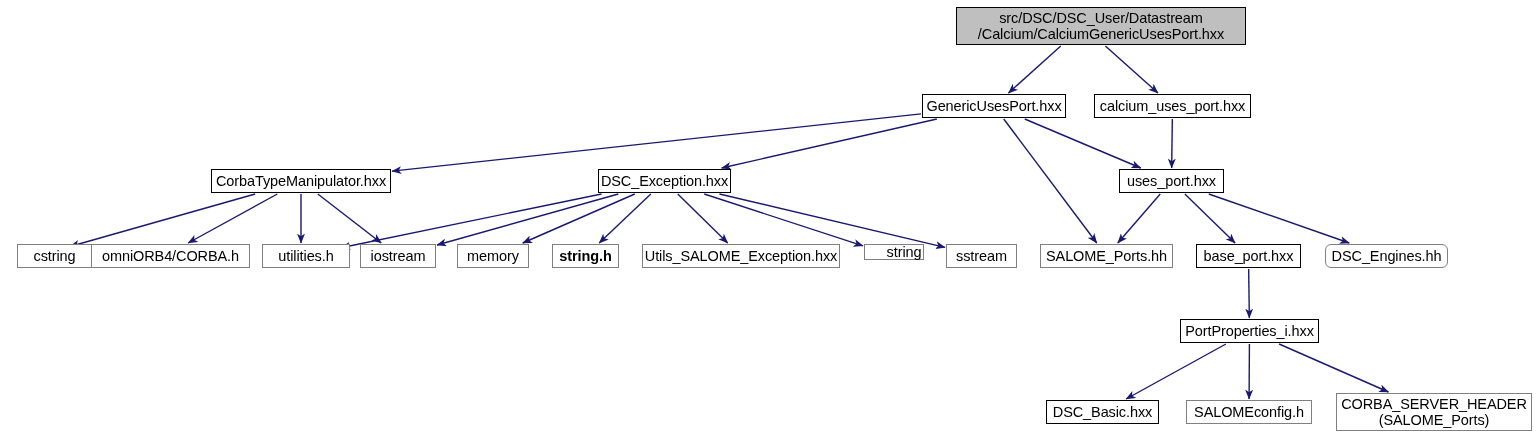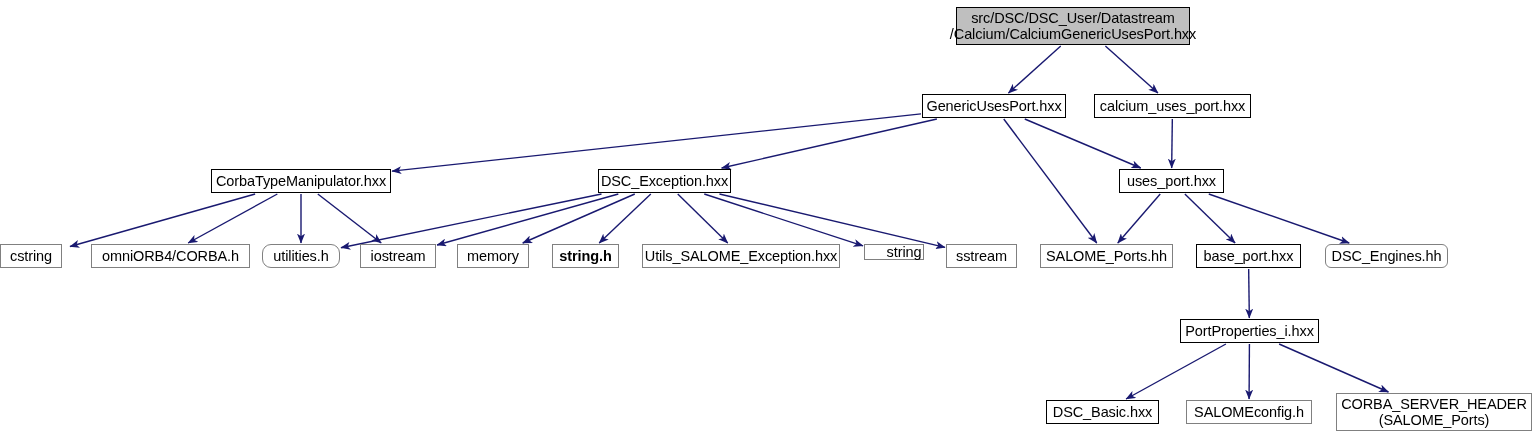--- a/index.html
+++ b/index.html
@@ -81,30 +81,30 @@
         <line x1="1160.23" y1="194.00" x2="1117.77" y2="243.00" stroke="#191970" stroke-width="1.4" marker-end="url(#arrowhead)"></line>
         <line x1="1184.85" y1="194.00" x2="1235.15" y2="243.00" stroke="#191970" stroke-width="1.4" marker-end="url(#arrowhead)"></line>
         <line x1="1208.77" y1="194.00" x2="1349.23" y2="243.00" stroke="#191970" stroke-width="1.4" marker-end="url(#arrowhead)"></line>
         <line x1="1248.67" y1="269.00" x2="1249.33" y2="318.00" stroke="#191970" stroke-width="1.4" marker-end="url(#arrowhead)"></line>
         <line x1="1225.91" y1="344.00" x2="1126.09" y2="399.00" stroke="#191970" stroke-width="1.4" marker-end="url(#arrowhead)"></line>
         <line x1="1249.42" y1="344.00" x2="1249.08" y2="399.00" stroke="#191970" stroke-width="1.4" marker-end="url(#arrowhead)"></line>
         <line x1="1279.11" y1="344.00" x2="1388.44" y2="392.00" stroke="#191970" stroke-width="1.4" marker-end="url(#arrowhead)"></line>
       </g>
   </svg>
   <div id="nodes-layer">
-      <div class="graph-node root" style="left: 956px; top: 7px; width: 234px; height: 38px;"><span class="node-label">src/DSC/DSC_User/Datastream
+      <div class="graph-node root" style="left: 956px; top: 7px; width: 290px; height: 38px;"><span class="node-label">src/DSC/DSC_User/Datastream
 /Calcium/CalciumGenericUsesPort.hxx</span></div>
       <div class="graph-node clickable" style="left: 922px; top: 94px; width: 144px; height: 24px;"><span class="node-label">GenericUsesPort.hxx</span></div>
       <div class="graph-node clickable" style="left: 1094px; top: 94px; width: 157px; height: 24px;"><span class="node-label">calcium_uses_port.hxx</span></div>
       <div class="graph-node clickable" style="left: 211px; top: 169px; width: 180px; height: 24px;"><span class="node-label">CorbaTypeManipulator.hxx</span></div>
       <div class="graph-node clickable" style="left: 598px; top: 169px; width: 133px; height: 24px;"><span class="node-label">DSC_Exception.hxx</span></div>
       <div class="graph-node clickable" style="left: 1119px; top: 169px; width: 105px; height: 24px;"><span class="node-label">uses_port.hxx</span></div>
-      <div class="graph-node" style="left: 0; top: 244px; width: 62px; height: 24px;"><span class="node-label">cstring</span></div>
+      <div class="graph-node" style="left: 17px; top: 244px; width: 75px; height: 24px;"><span class="node-label">cstring</span></div>
       <div class="graph-node" style="left: 91px; top: 244px; width: 159px; height: 24px;"><span class="node-label">omniORB4/CORBA.h</span></div>
-      <div class="graph-node" style="left: 262px; top: 244px; width: 78px; height: 24px; border-radius: 9px;"><span class="node-label">utilities.h</span></div>
+      <div class="graph-node" style="left: 262px; top: 244px; width: 88px; height: 24px;"><span class="node-label">utilities.h</span></div>
       <div class="graph-node" style="left: 360px; top: 244px; width: 76px; height: 24px;"><span class="node-label">iostream</span></div>
       <div class="graph-node" style="left: 457px; top: 244px; width: 72px; height: 24px;"><span class="node-label">memory</span></div>
       <div class="graph-node" style="left: 552px; top: 244px; width: 67px; height: 24px; font-weight: bold;"><span class="node-label">string.h</span></div>
       <div class="graph-node" style="left: 642px; top: 244px; width: 198px; height: 24px;"><span class="node-label">Utils_SALOME_Exception.hxx</span></div>
       <div class="graph-node" style="left: 864px; top: 244px; width: 60px; height: 16px; padding-left: 20px;"><span class="node-label">string</span></div>
       <div class="graph-node" style="left: 946px; top: 244px; width: 71px; height: 24px;"><span class="node-label">sstream</span></div>
       <div class="graph-node" style="left: 1040px; top: 244px; width: 133px; height: 24px;"><span class="node-label">SALOME_Ports.hh</span></div>
       <div class="graph-node clickable" style="left: 1196px; top: 244px; width: 105px; height: 24px;"><span class="node-label">base_port.hxx</span></div>
       <div class="graph-node" style="left: 1325px; top: 244px; width: 123px; height: 24px; border-radius: 6px;"><span class="node-label">DSC_Engines.hh</span></div>
       <div class="graph-node clickable" style="left: 1180px; top: 319px; width: 139px; height: 24px;"><span class="node-label">PortProperties_i.hxx</span></div>

